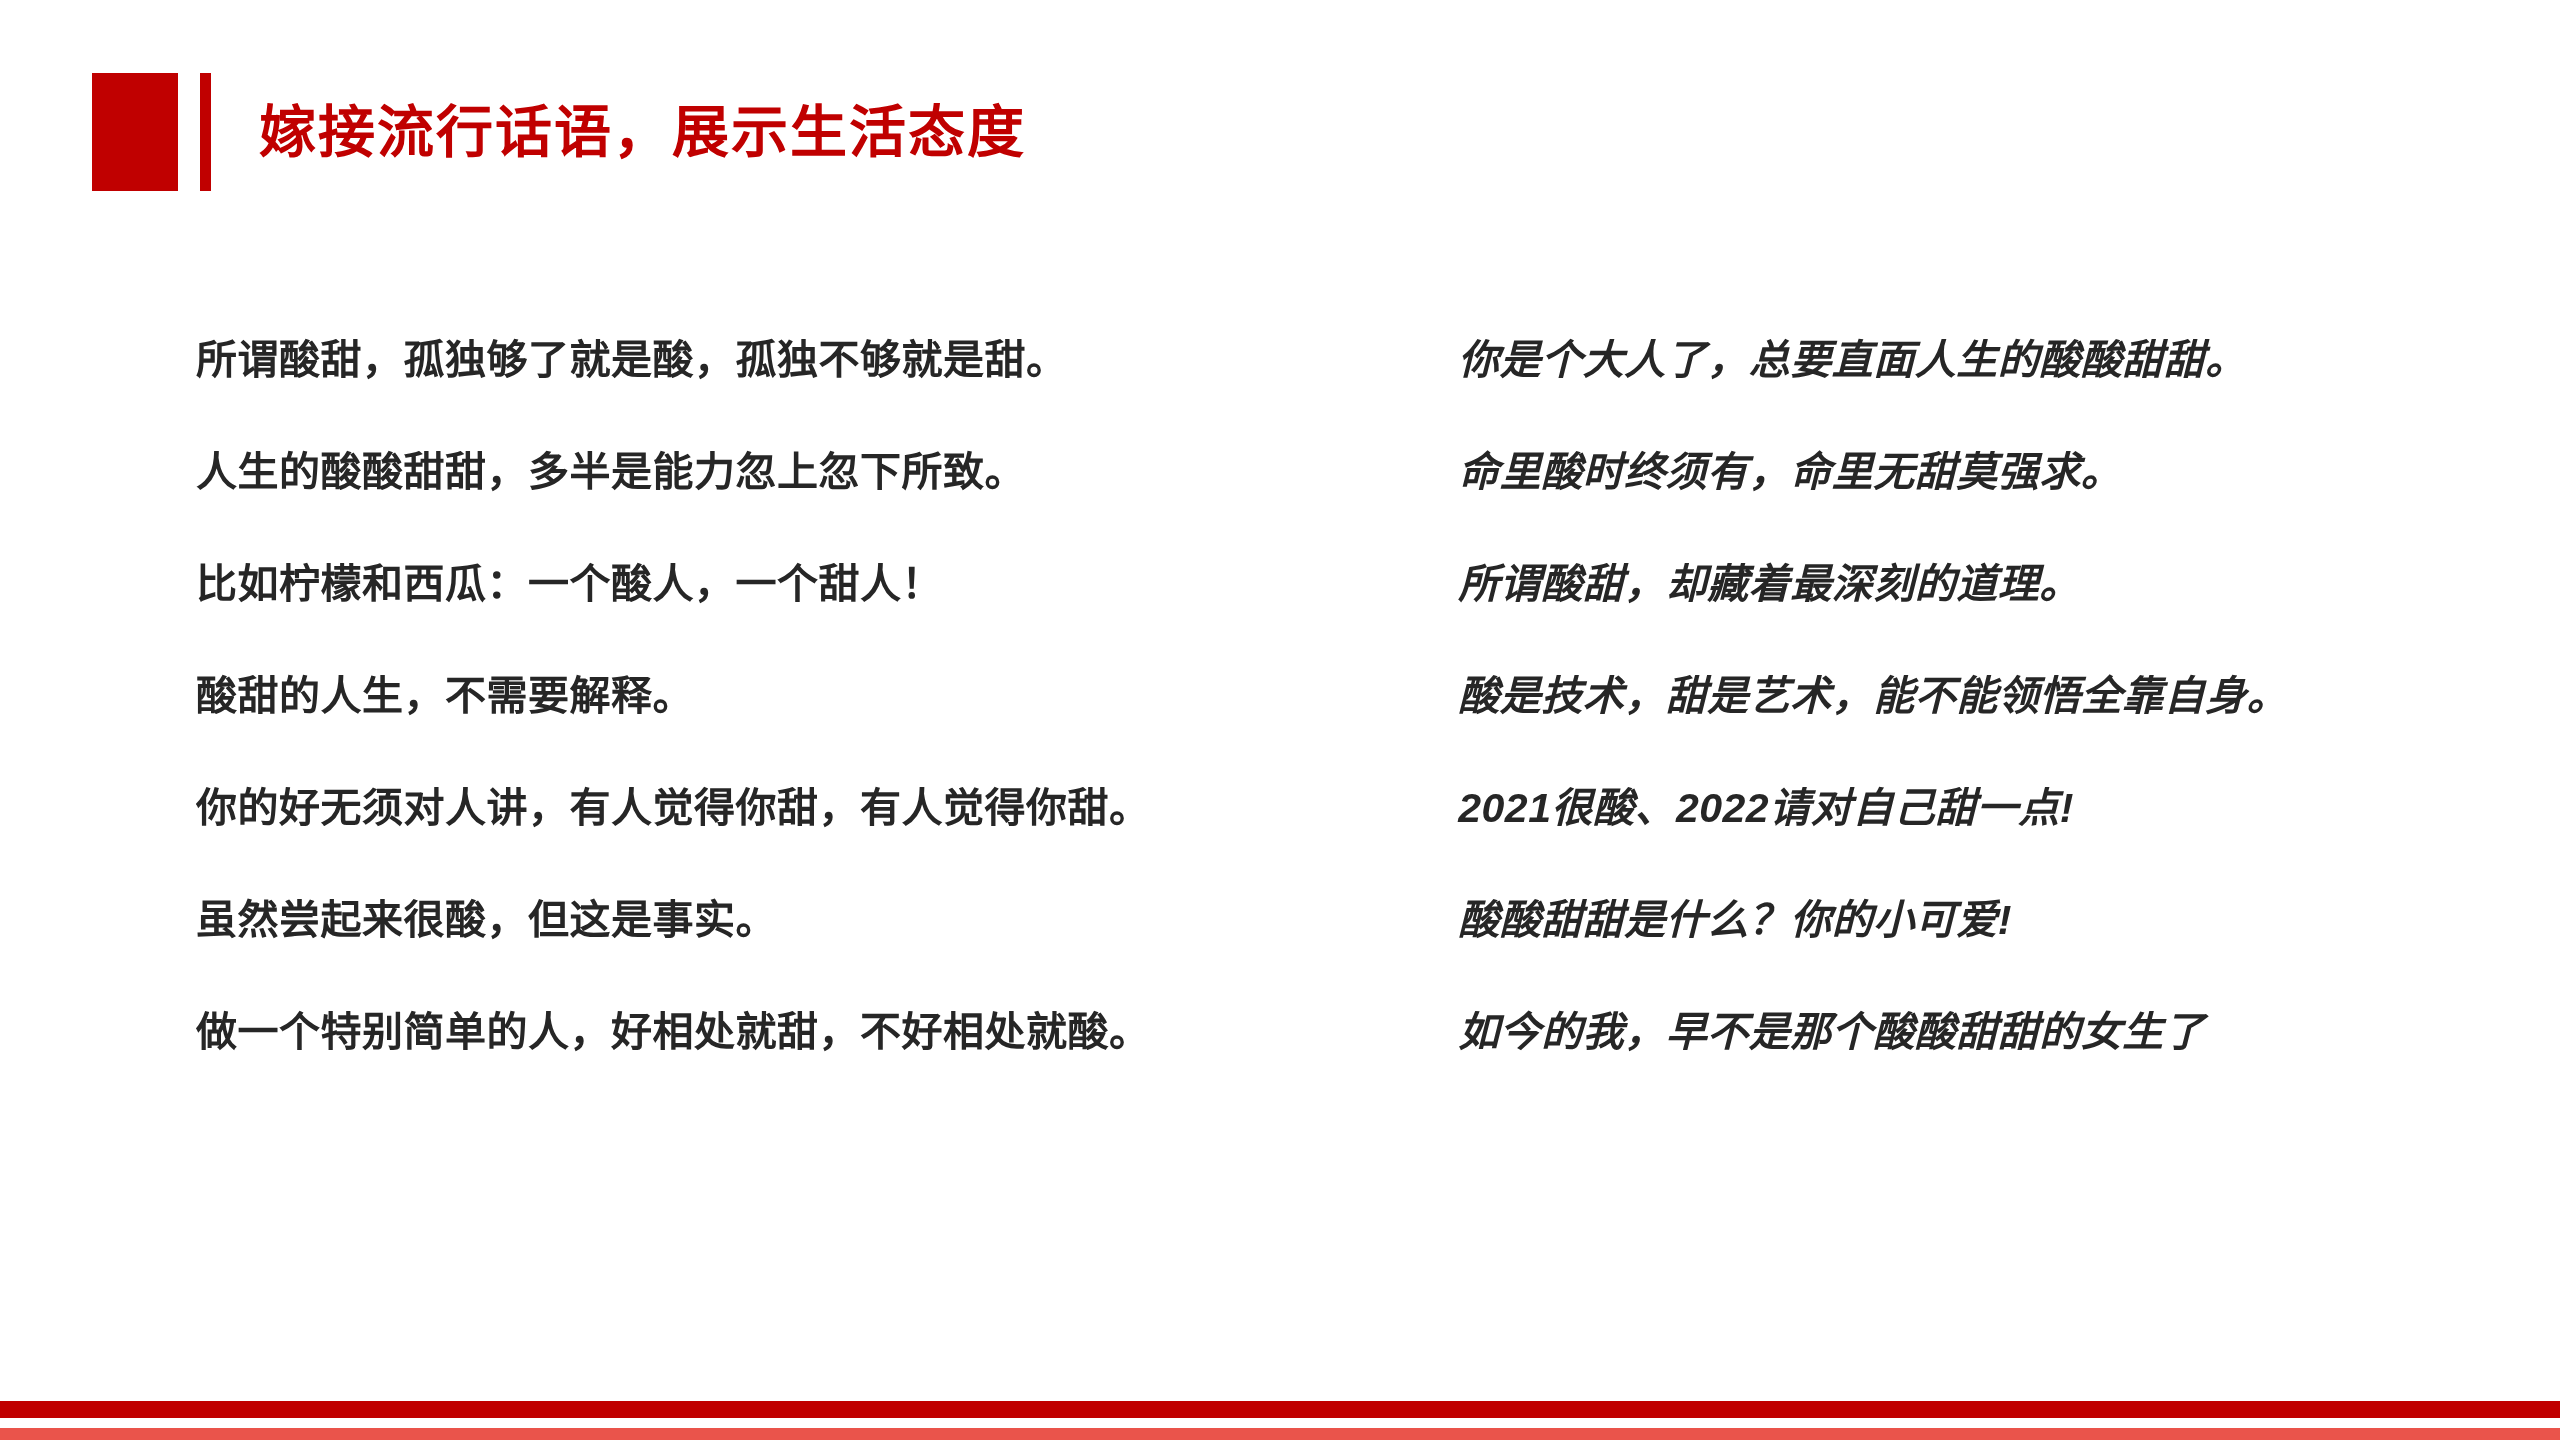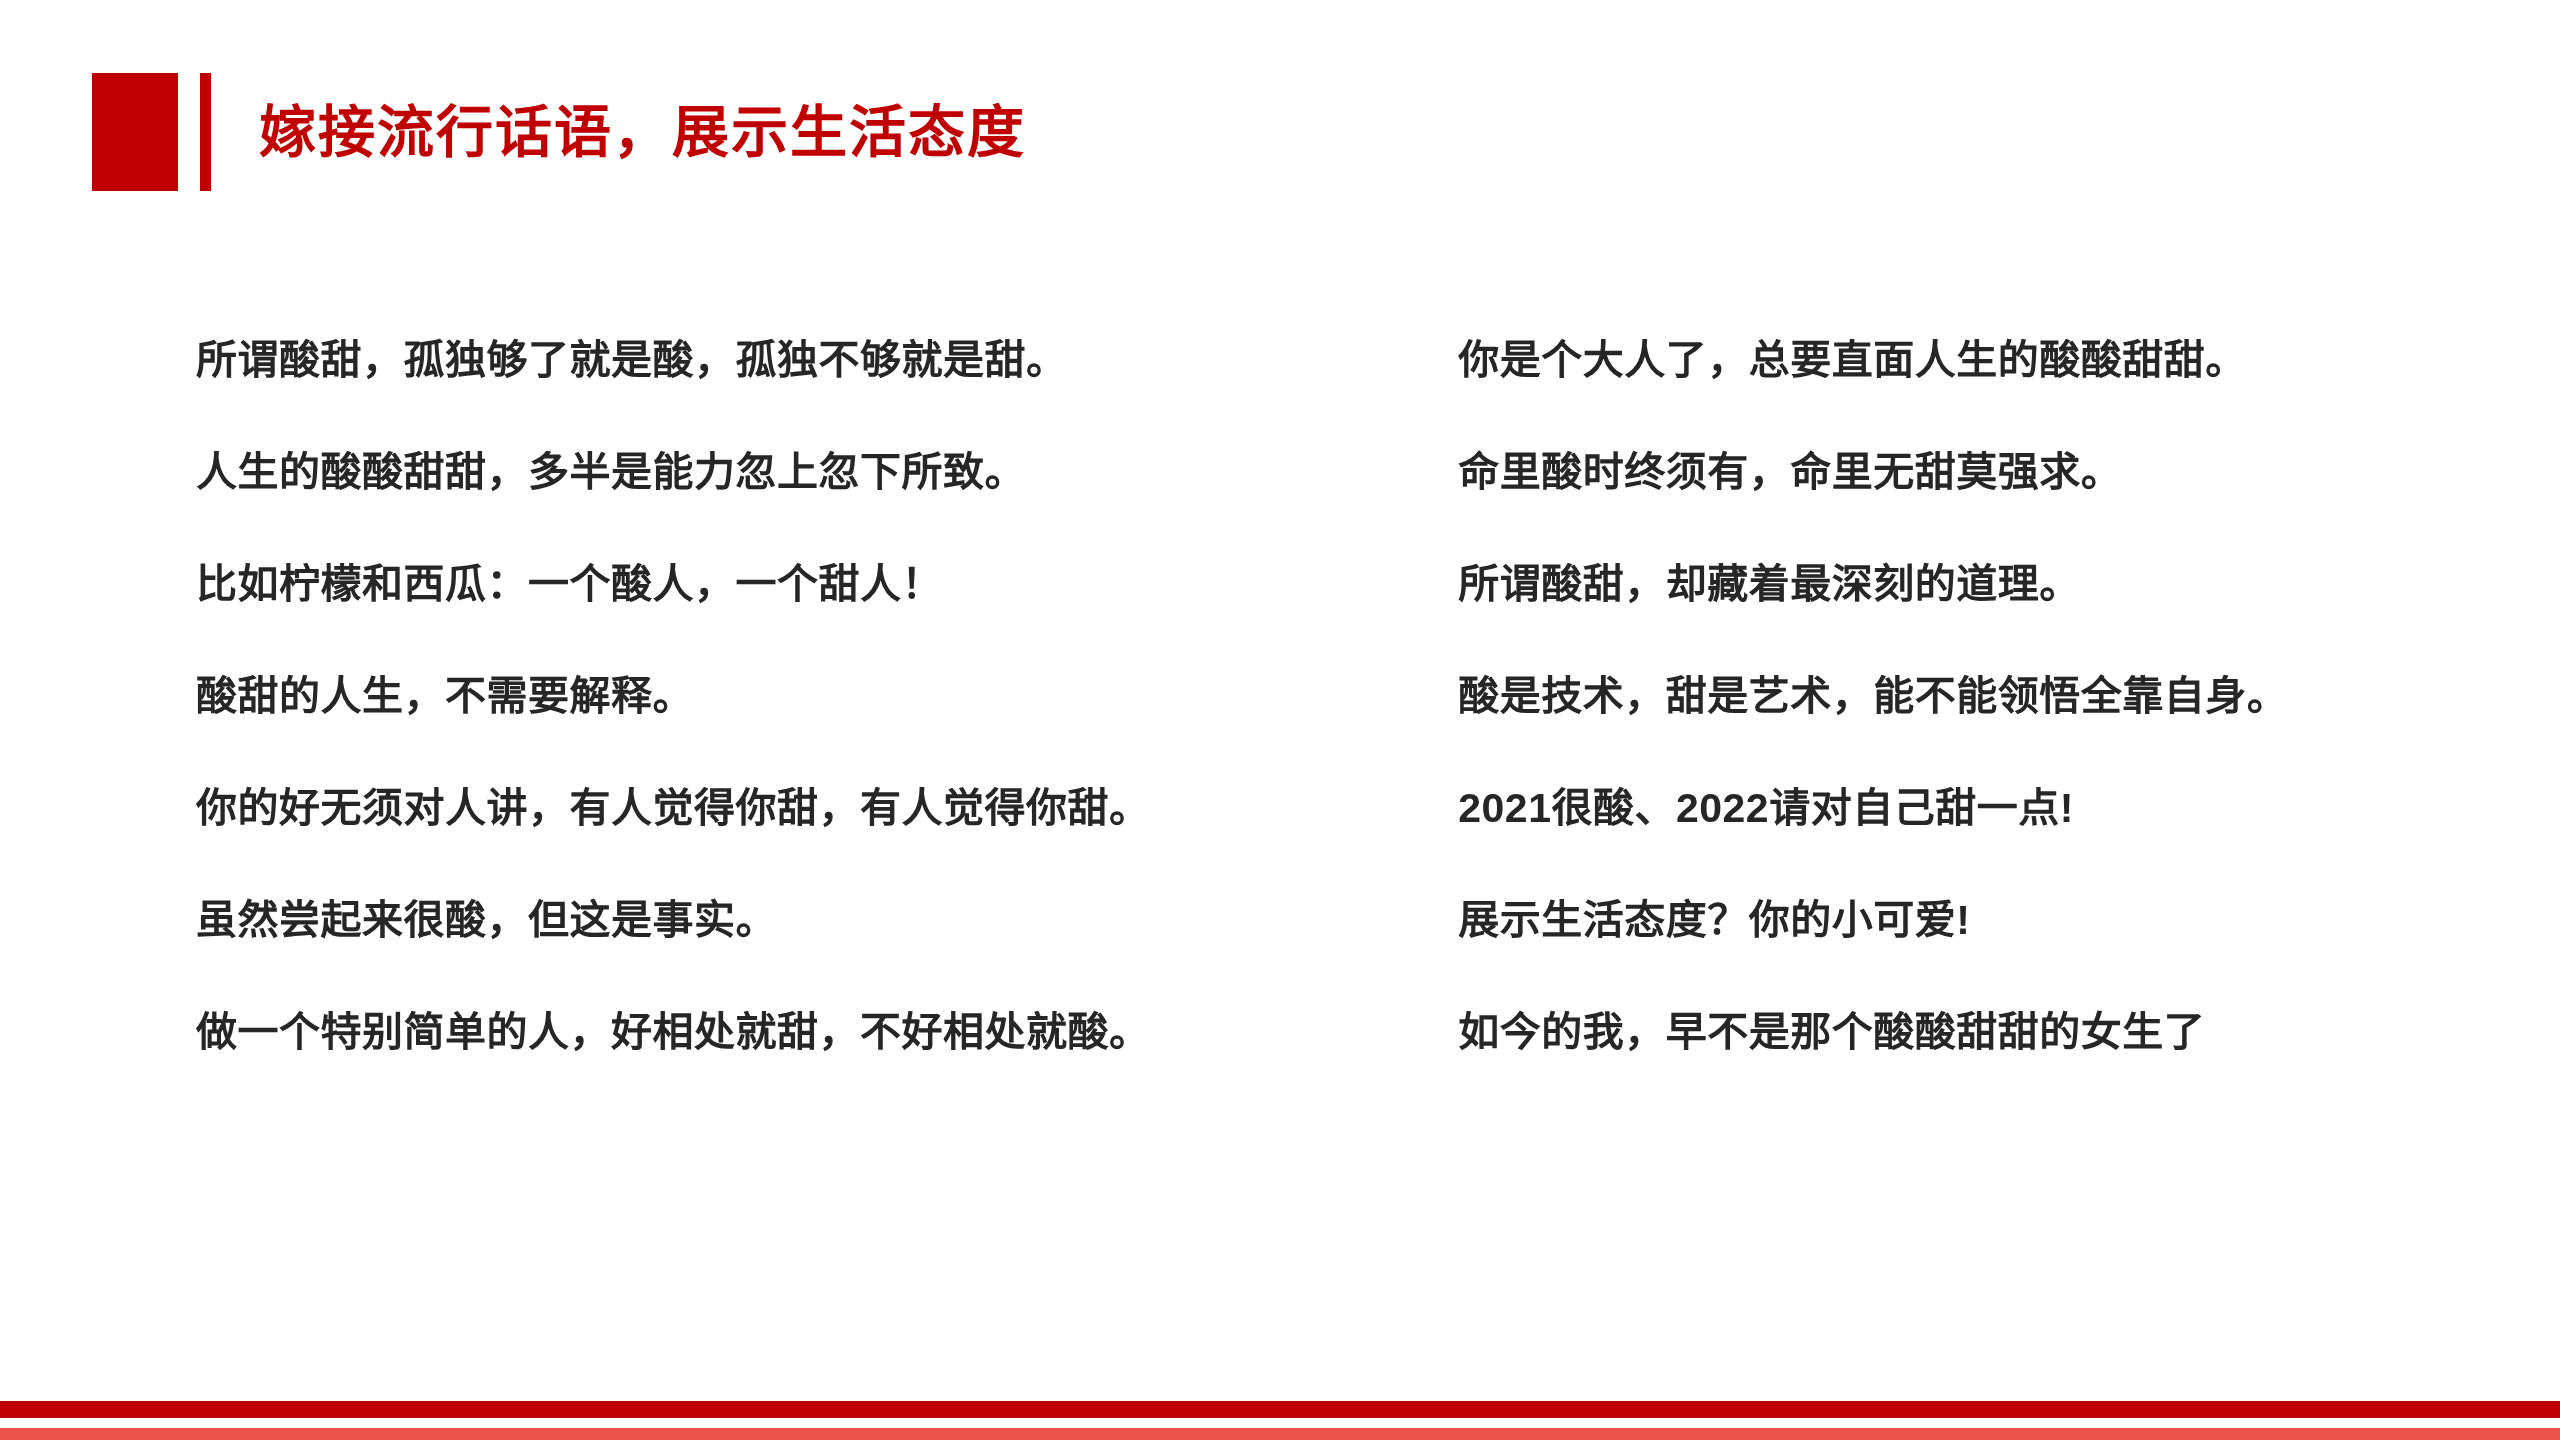--- a/index.html
+++ b/index.html
@@ -58,20 +58,21 @@
   .col {
     box-sizing: border-box;
   }
   .col-left {
     width: 1260px;
     padding-left: 196px;
   }
   .col-right {
     width: 1300px;
     padding-left: 262px;
+    font-style: italic;
   }
   .line {
     color: #262626;
     font-size: 41px;
     font-weight: bold;
     line-height: 1;
     margin-bottom: 71px;
     white-space: nowrap;
     letter-spacing: 0.5px;
   }
@@ -118,20 +119,20 @@
     <div class="line">虽然尝起来很酸，但这是事实。</div>
     <div class="line">做一个特别简单的人，好相处就甜，不好相处就酸。</div>
   </div>
 
   <div class="col col-right">
     <div class="line">你是个大人了，总要直面人生的酸酸甜甜。</div>
     <div class="line">命里酸时终须有，命里无甜莫强求。</div>
     <div class="line">所谓酸甜，却藏着最深刻的道理。</div>
     <div class="line">酸是技术，甜是艺术，能不能领悟全靠自身。</div>
     <div class="line">2021很酸、2022请对自己甜一点!</div>
-    <div class="line">展示生活态度？你的小可爱!</div>
+    <div class="line">酸酸甜甜是什么？你的小可爱!</div>
     <div class="line">如今的我，早不是那个酸酸甜甜的女生了</div>
   </div>
 
 </div>
 
 <div class="bottom-bar-thick"></div>
 <div class="bottom-bar-thin"></div>
 
 </body></html>

